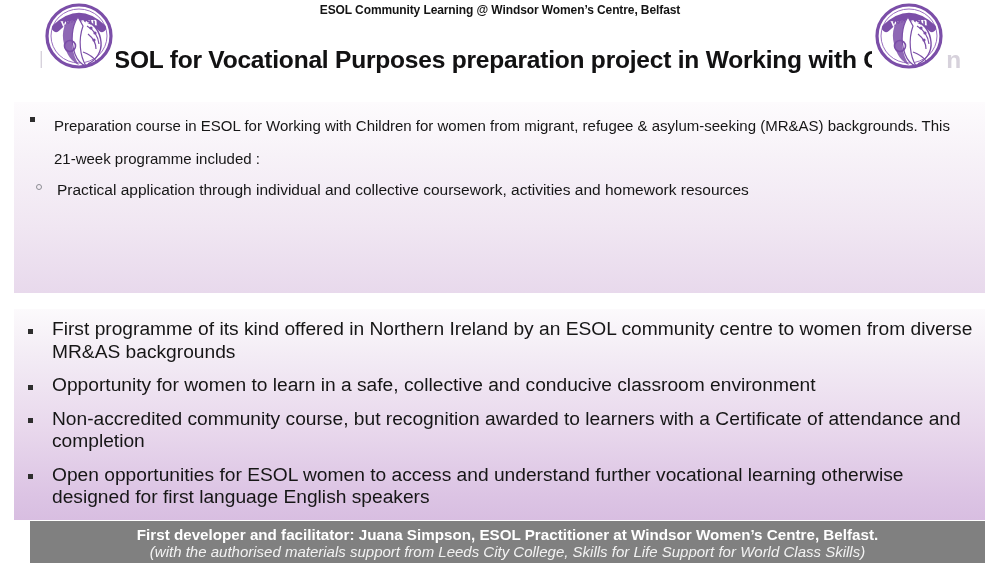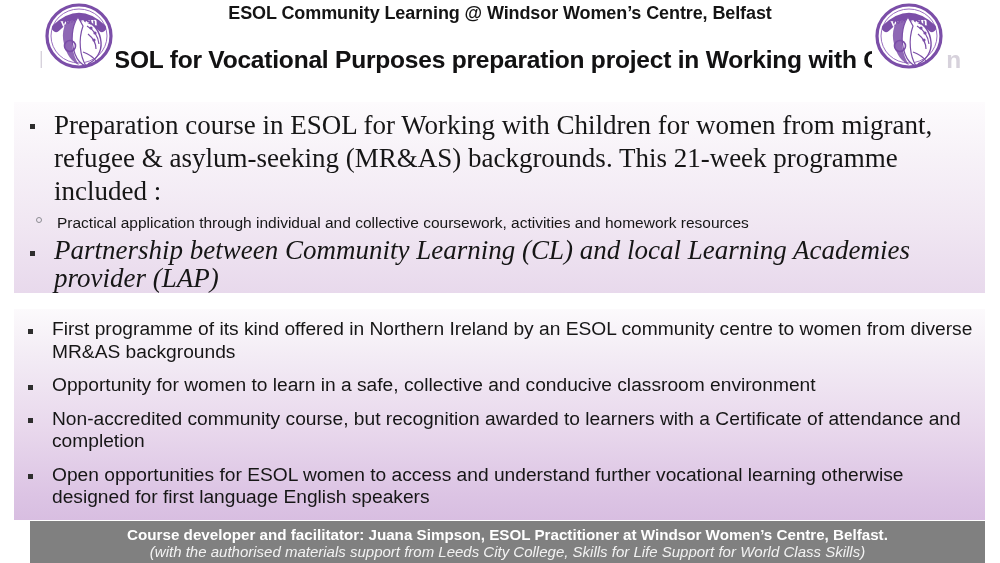--- a/index.html
+++ b/index.html
@@ -30,21 +30,21 @@
     width: 1000px;
     height: 96px;
   }
 
   .header-subtitle {
     position: absolute;
     left: 0;
     top: 3px;
     width: 1000px;
     text-align: center;
-    font-size: 18px;
+    font-size: 12px;
     font-weight: bold;
     color: #141414;
     letter-spacing: -0.1px;
     white-space: nowrap;
   }
 
   
   .title-ghost {
     position: absolute;
     left: 0;
@@ -150,23 +150,22 @@
     width: 6px;
     height: 6px;
     border: 1px solid #8d8d93;
     border-radius: 50%;
     background: transparent;
     box-sizing: border-box;
   }
 
   
   .box-one .l1 {
-    font-size: 27px;
+    font-size: 15px;
     line-height: 33px;
-    font-family: Liberation Serif, serif;
   }
   .box-one .l1.italic {
     font-style: italic;
     line-height: 28px;
   }
   .box-one ul.lvl2 > li {
     font-size: 15.5px;
     line-height: 27px;
   }
   .box-one ul.lvl2 { margin-top: 1px; }
@@ -266,31 +265,30 @@
   <div class="box box-one">
     <ul class="lvl1">
       <li class="l1">Preparation course in ESOL for Working with Children for women from migrant, refugee &amp; asylum-seeking (MR&amp;AS) backgrounds. This 21-week programme included :</li>
     </ul>
 
     <ul class="lvl2">
       <li>Practical application through individual and collective coursework, activities and homework resources</li>
     </ul>
 
     <ul class="lvl1">
-      <li class="l1 italic">Partnership between Community Learning (CL) and local Learning Academies provider (LAP)</li>
     </ul>
   </div>
 
   <div class="box box-two">
     <ul class="lvl1">
       <li class="l1">First programme of its kind offered in Northern Ireland by an ESOL community centre to women from diverse MR&amp;AS backgrounds</li>
       <li class="l1">Opportunity for women to learn in a safe, collective and conducive classroom environment</li>
       <li class="l1">Non-accredited community course, but recognition awarded to learners with a Certificate of attendance and completion</li>
       <li class="l1">Open opportunities for ESOL women to access and understand further vocational learning otherwise designed for first language English speakers</li>
     </ul>
   </div>
 
   <div class="footer">
-    <div class="footer-main">Course developer and facilitator: Juana Simpson, ESOL Practitioner at Windsor Women’s Centre, Belfast.</div>
+    <div class="footer-main">First developer and facilitator: Juana Simpson, ESOL Practitioner at Windsor Women’s Centre, Belfast.</div>
     <div class="footer-sub">(with the authorised materials support from Leeds City College, Skills for Life Support for World Class Skills)</div>
   </div>
 
 </div>
 
 </body></html>

